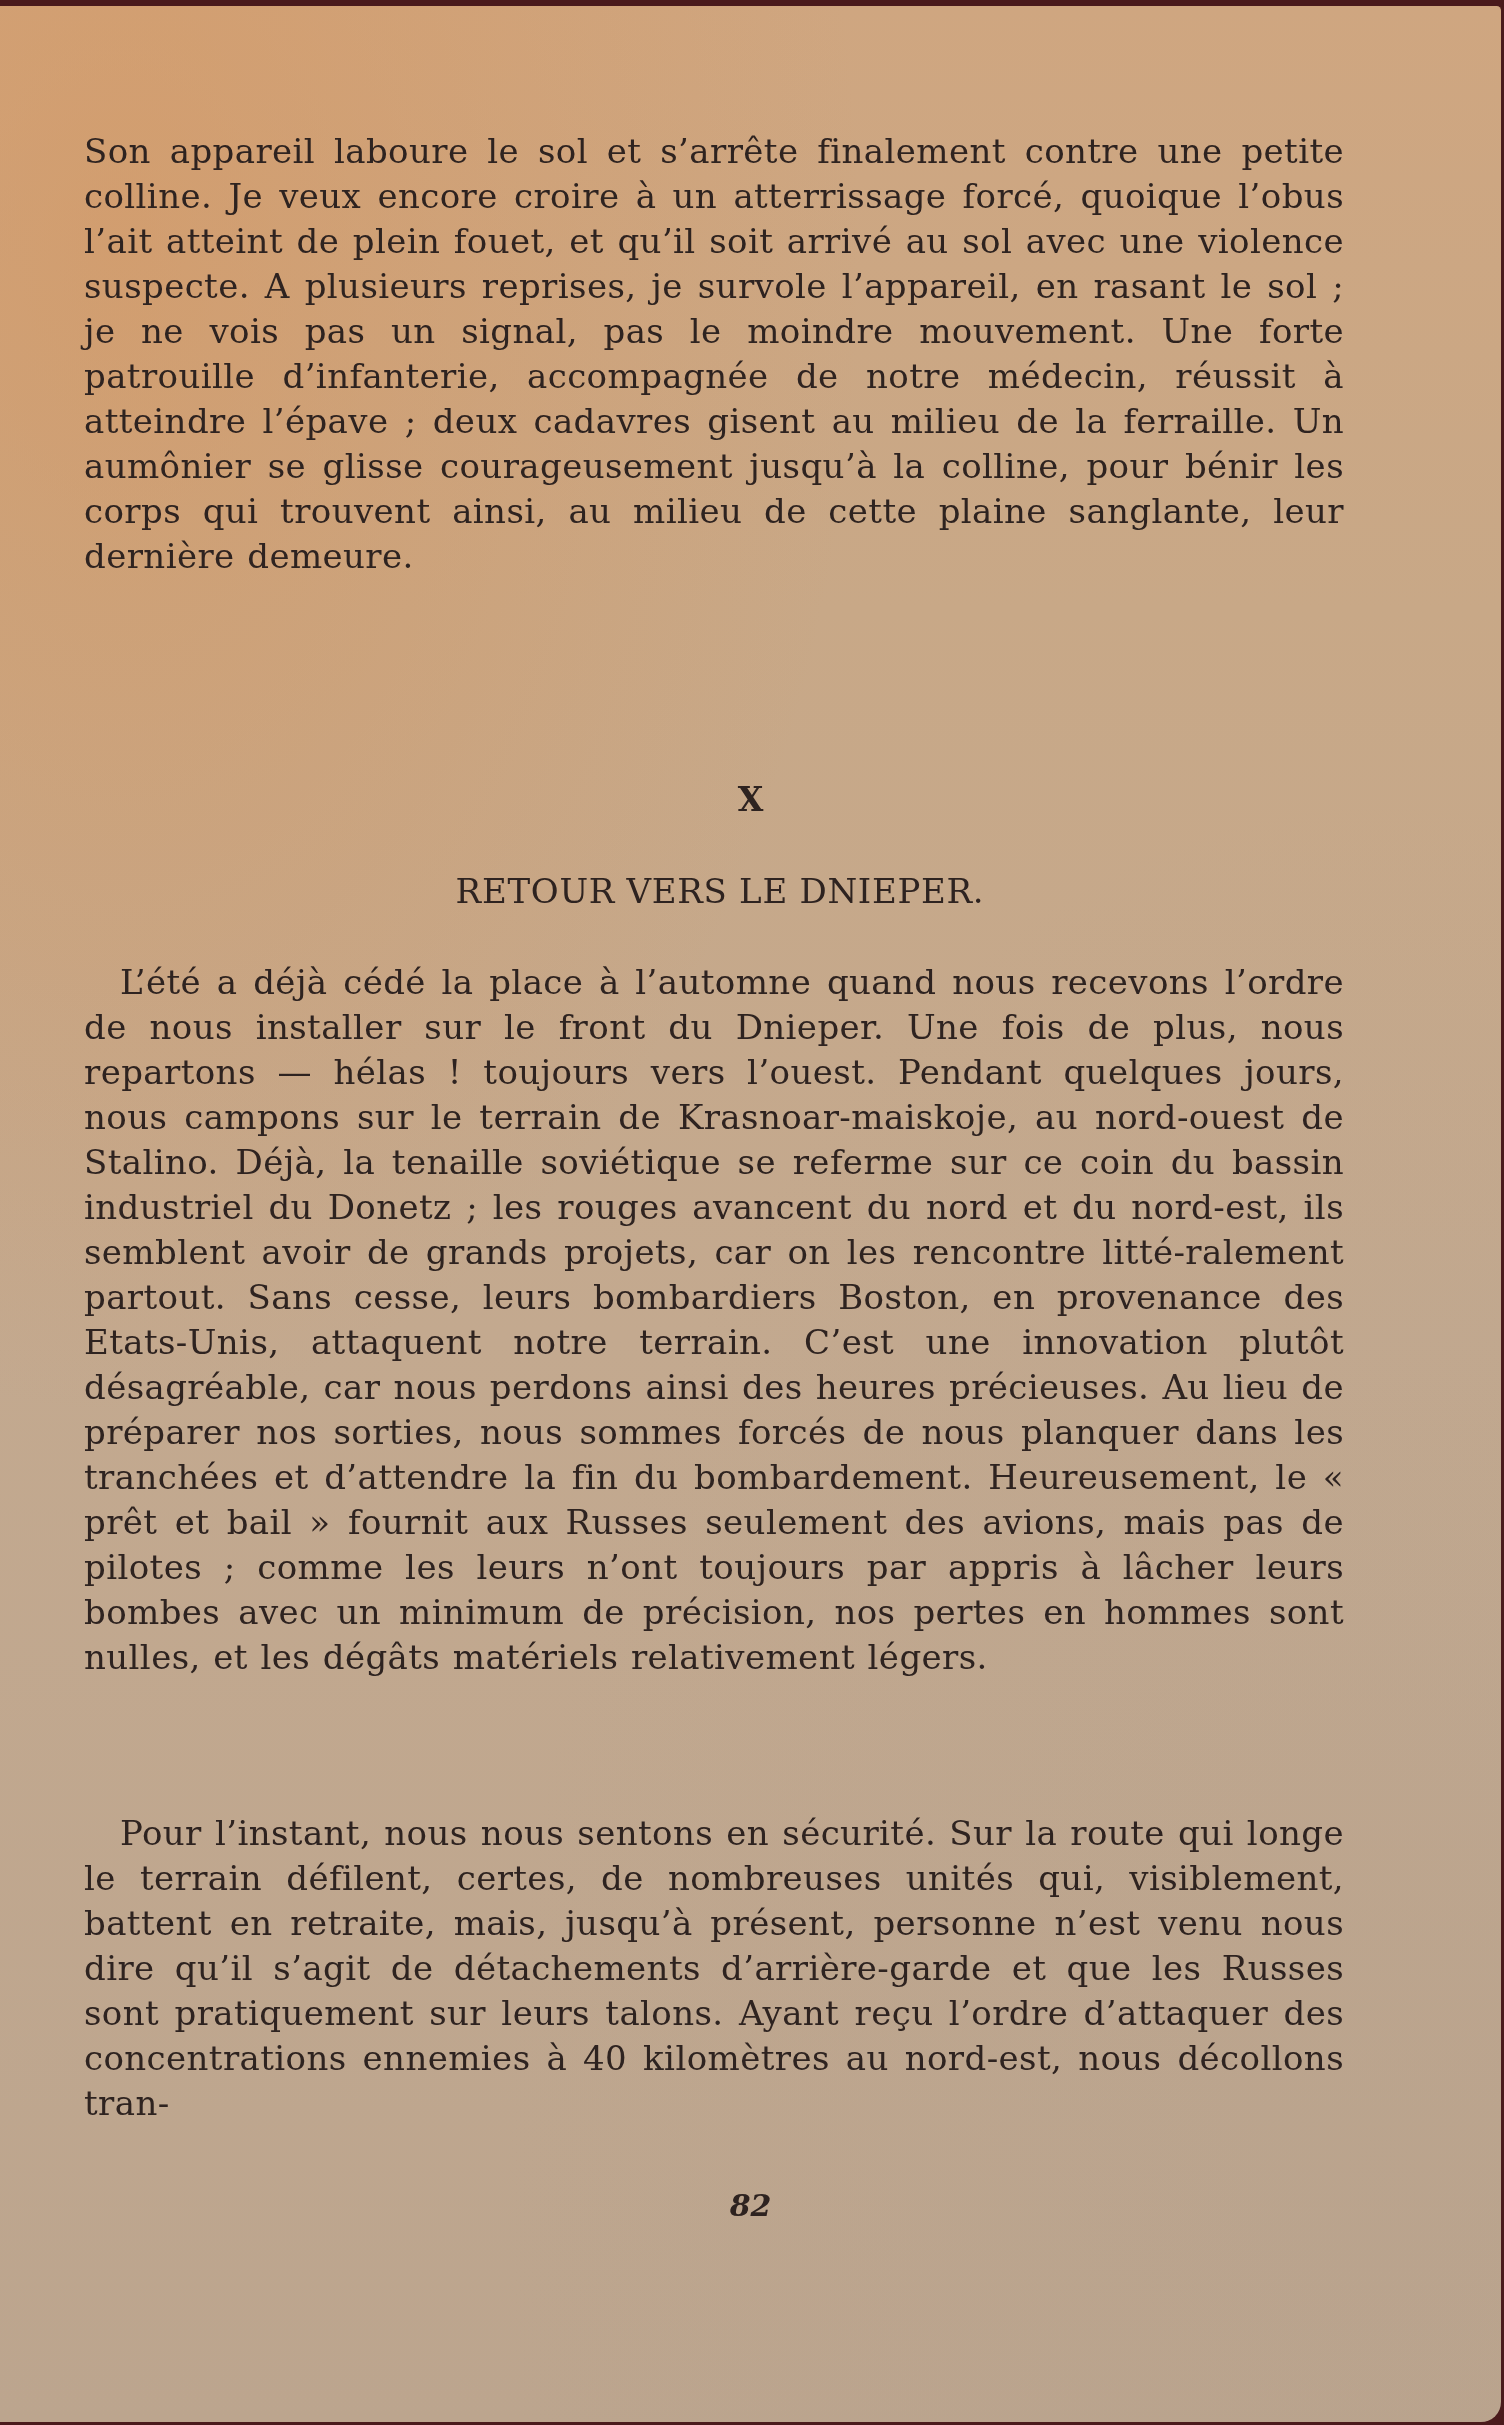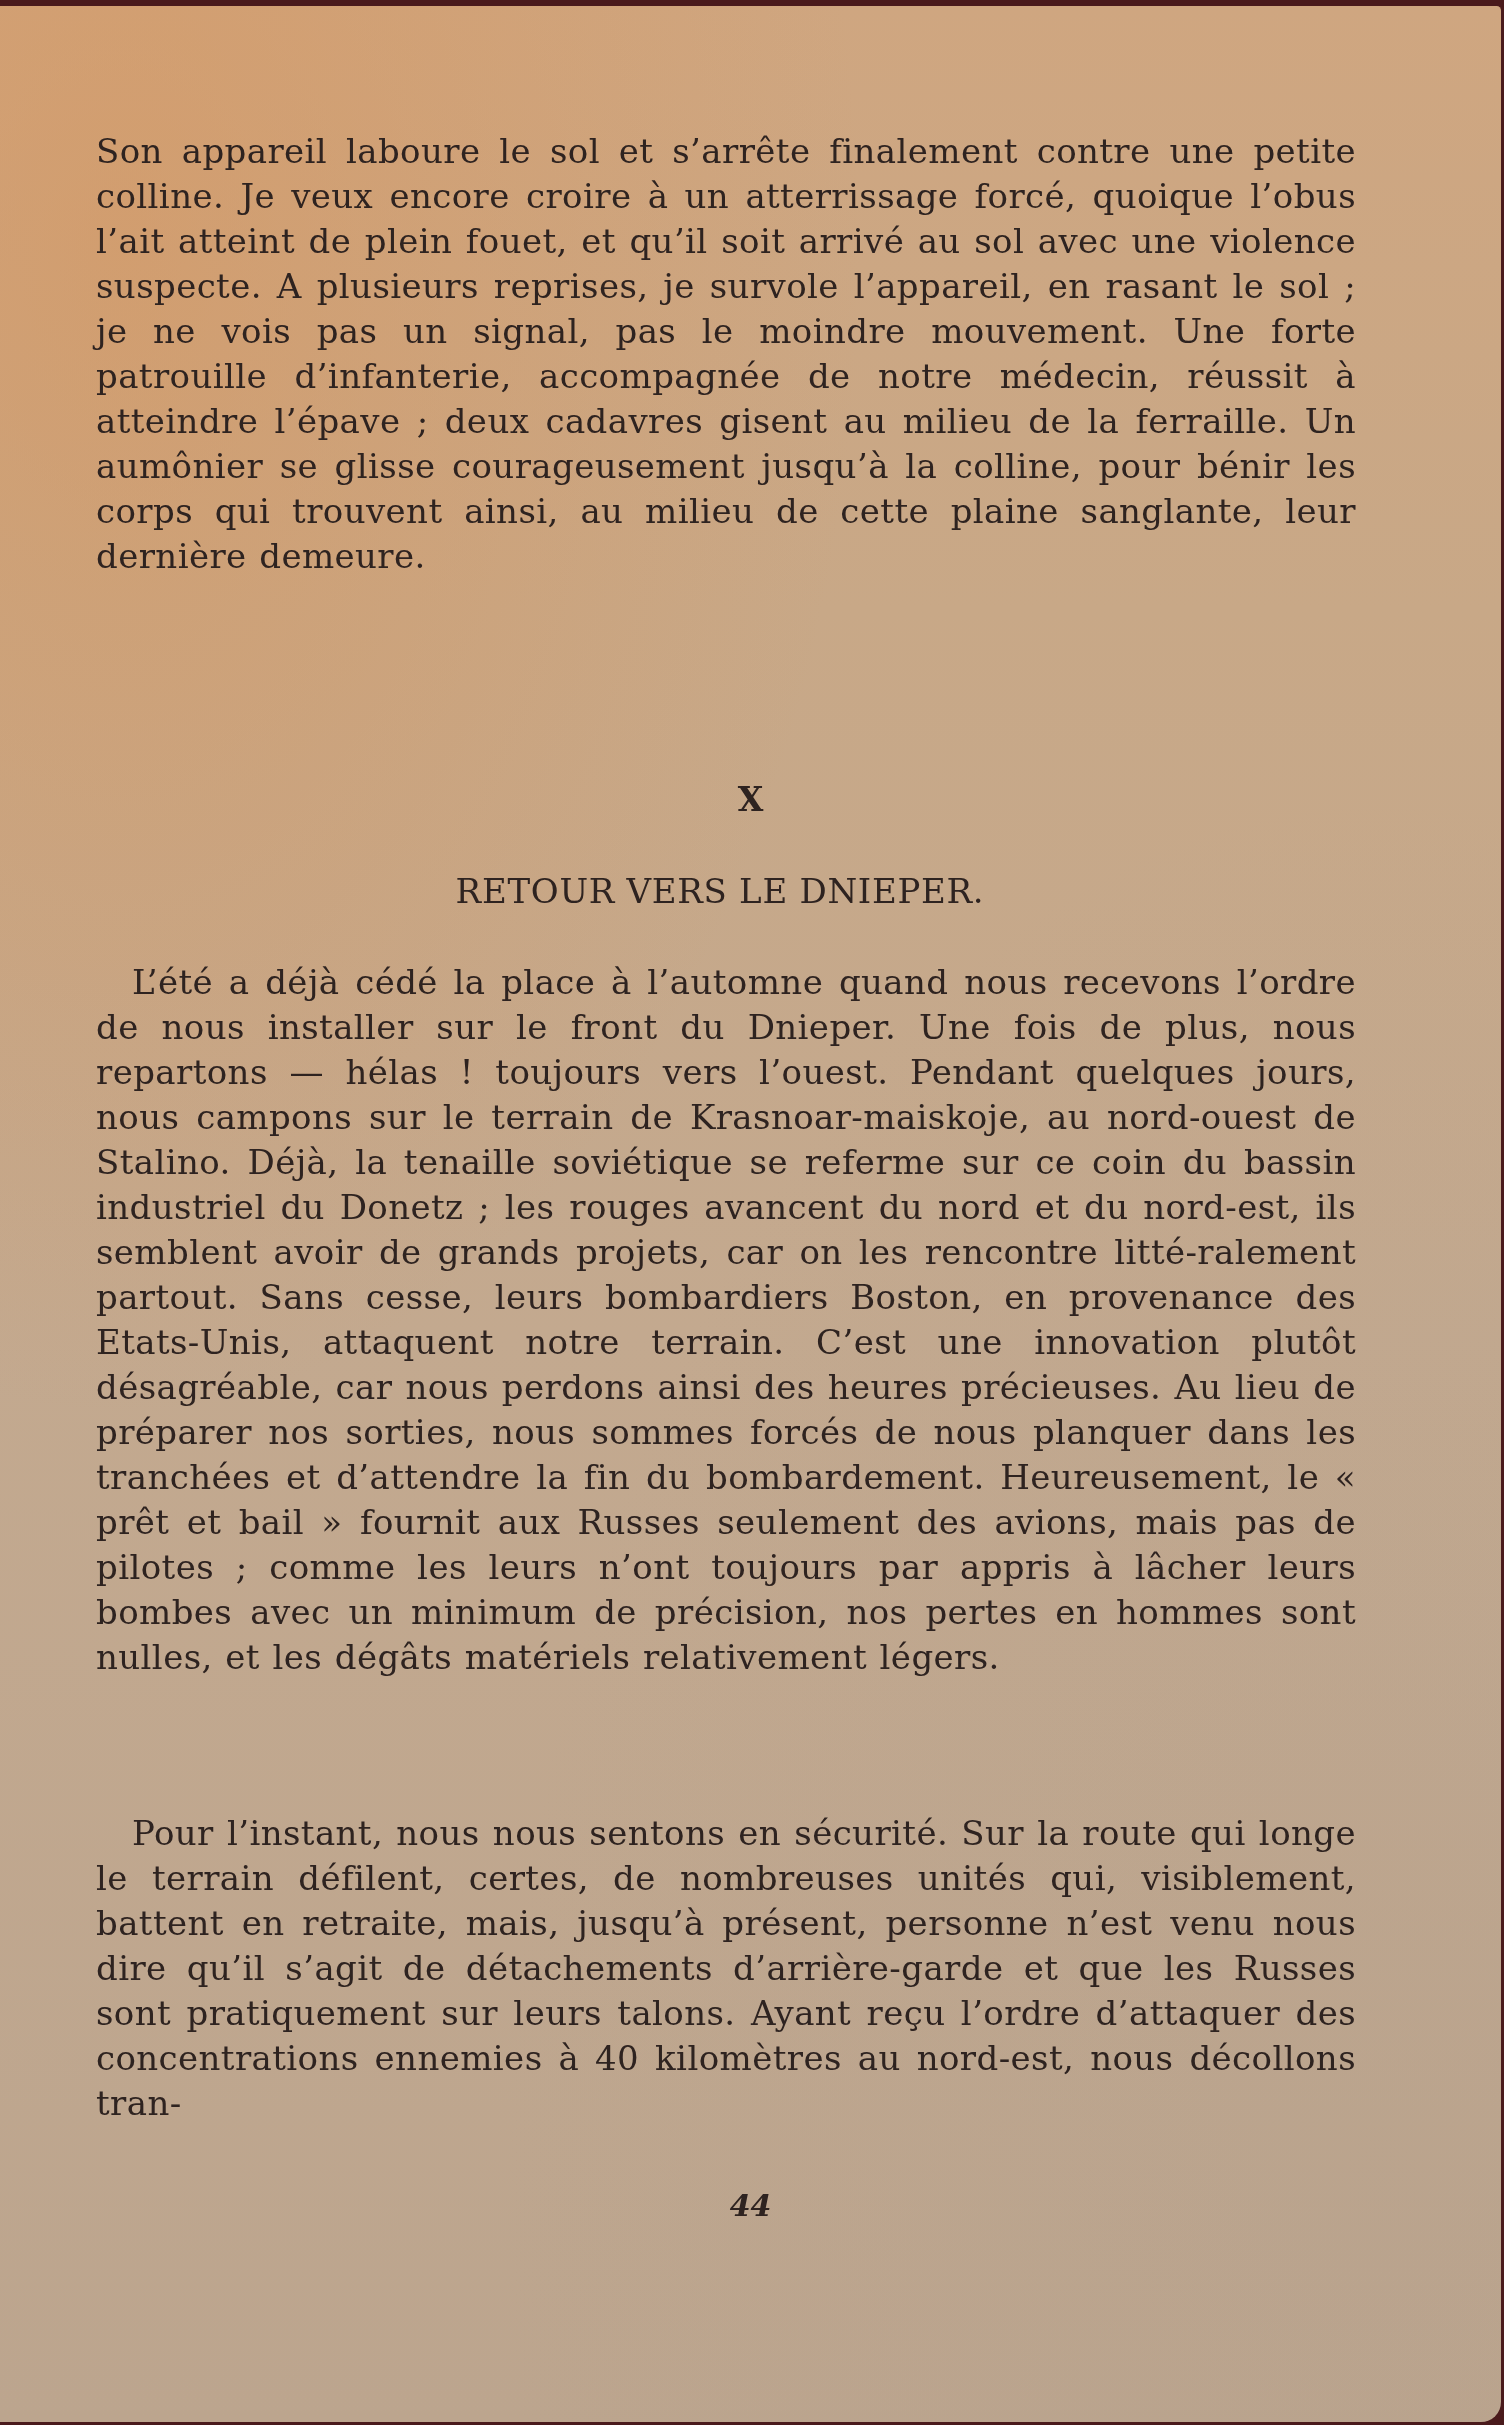--- a/index.html
+++ b/index.html
@@ -30,21 +30,20 @@
       position: absolute;
       left: 84px;
       width: 1260px;
       font-family: "DejaVu Serif", "Liberation Serif", serif;
       font-size: 34px;
       line-height: 45px;
       color: #2e2320;
       text-align: justify;
       letter-spacing: 0.4px;
       word-spacing: 1.4px;
-      margin-left: 12px;
     }
     .text-block p {
       margin: 0;
     }
     .para-first {
       text-indent: 0;
     }
     .para-indent {
       text-indent: 36px;
     }
@@ -106,16 +105,16 @@
   <div class="chapter-title">RETOUR VERS LE DNIEPER.</div>
 
   <div class="text-block" id="block-p1">
     <p class="para-indent">L’été a déjà cédé la place à l’automne quand nous recevons l’ordre de nous installer sur le front du Dnieper. Une fois de plus, nous repartons — hélas ! toujours vers l’ouest. Pendant quelques jours, nous campons sur le terrain de Krasnoar-maiskoje, au nord-ouest de Stalino. Déjà, la tenaille soviétique se referme sur ce coin du bassin industriel du Donetz ; les rouges avancent du nord et du nord-est, ils semblent avoir de grands projets, car on les rencontre litté-ralement partout. Sans cesse, leurs bombardiers Boston, en provenance des Etats-Unis, attaquent notre terrain. C’est une innovation plutôt désagréable, car nous perdons ainsi des heures précieuses. Au lieu de préparer nos sorties, nous sommes forcés de nous planquer dans les tranchées et d’attendre la fin du bombardement. Heureusement, le « prêt et bail » fournit aux Russes seulement des avions, mais pas de pilotes ; comme les leurs n’ont toujours par appris à lâcher leurs bombes avec un minimum de précision, nos pertes en hommes sont nulles, et les dégâts matériels relativement légers.</p>
   </div>
 
   <div class="text-block" id="block-p2">
     <p class="para-indent">Pour l’instant, nous nous sentons en sécurité. Sur la route qui longe le terrain défilent, certes, de nombreuses unités qui, visiblement, battent en retraite, mais, jusqu’à présent, personne n’est venu nous dire qu’il s’agit de détachements d’arrière-garde et que les Russes sont pratiquement sur leurs talons. Ayant reçu l’ordre d’attaquer des concentrations ennemies à 40 kilomètres au nord-est, nous décollons tran-</p>
   </div>
 
-  <div class="page-number">44</div>
+  <div class="page-number">82</div>
 
 </div>
 
 
 </body></html>

